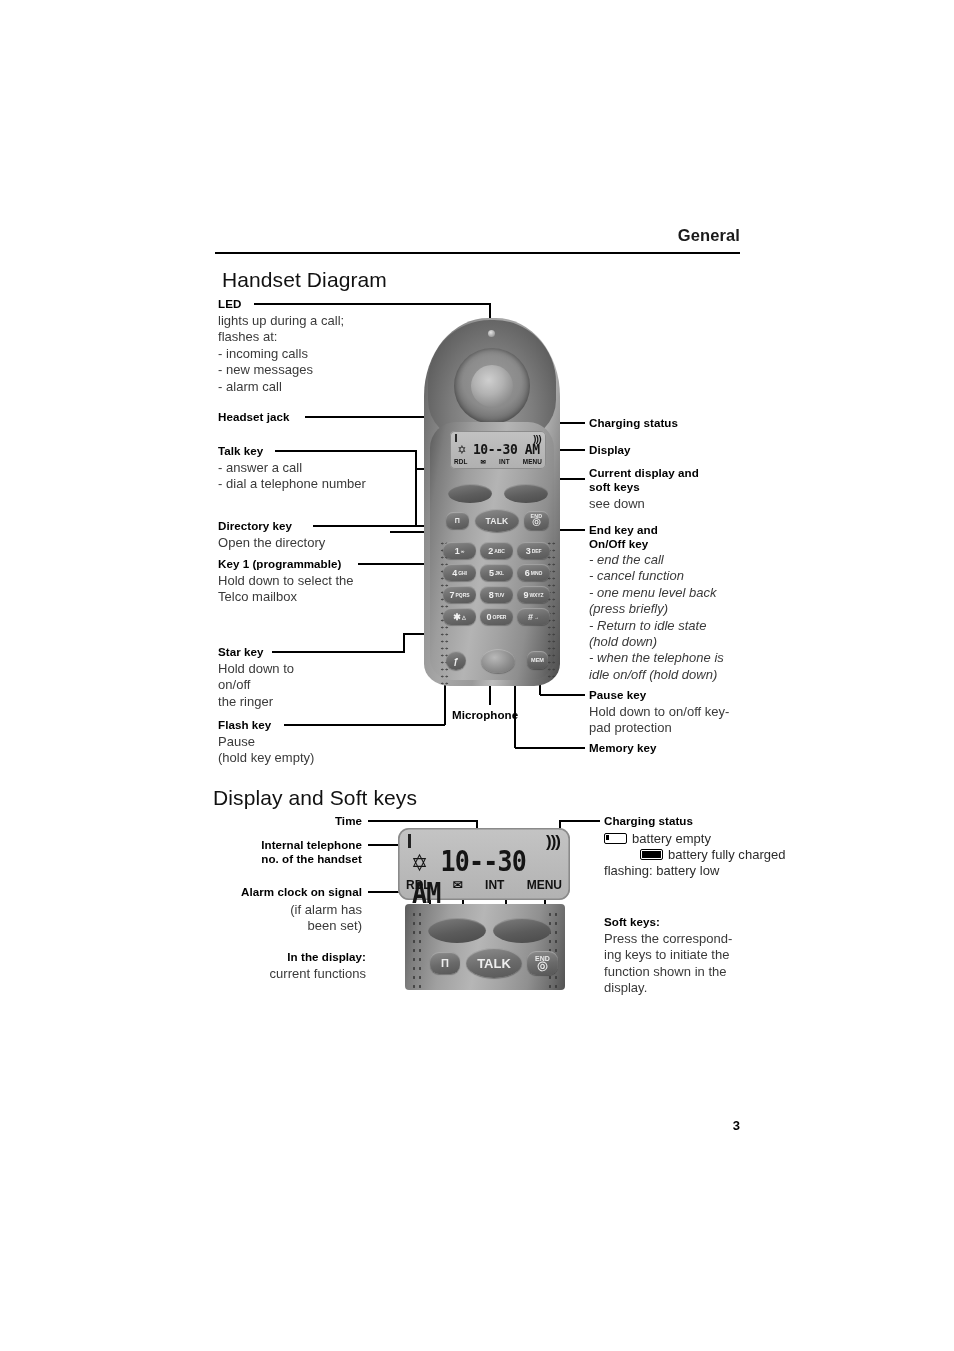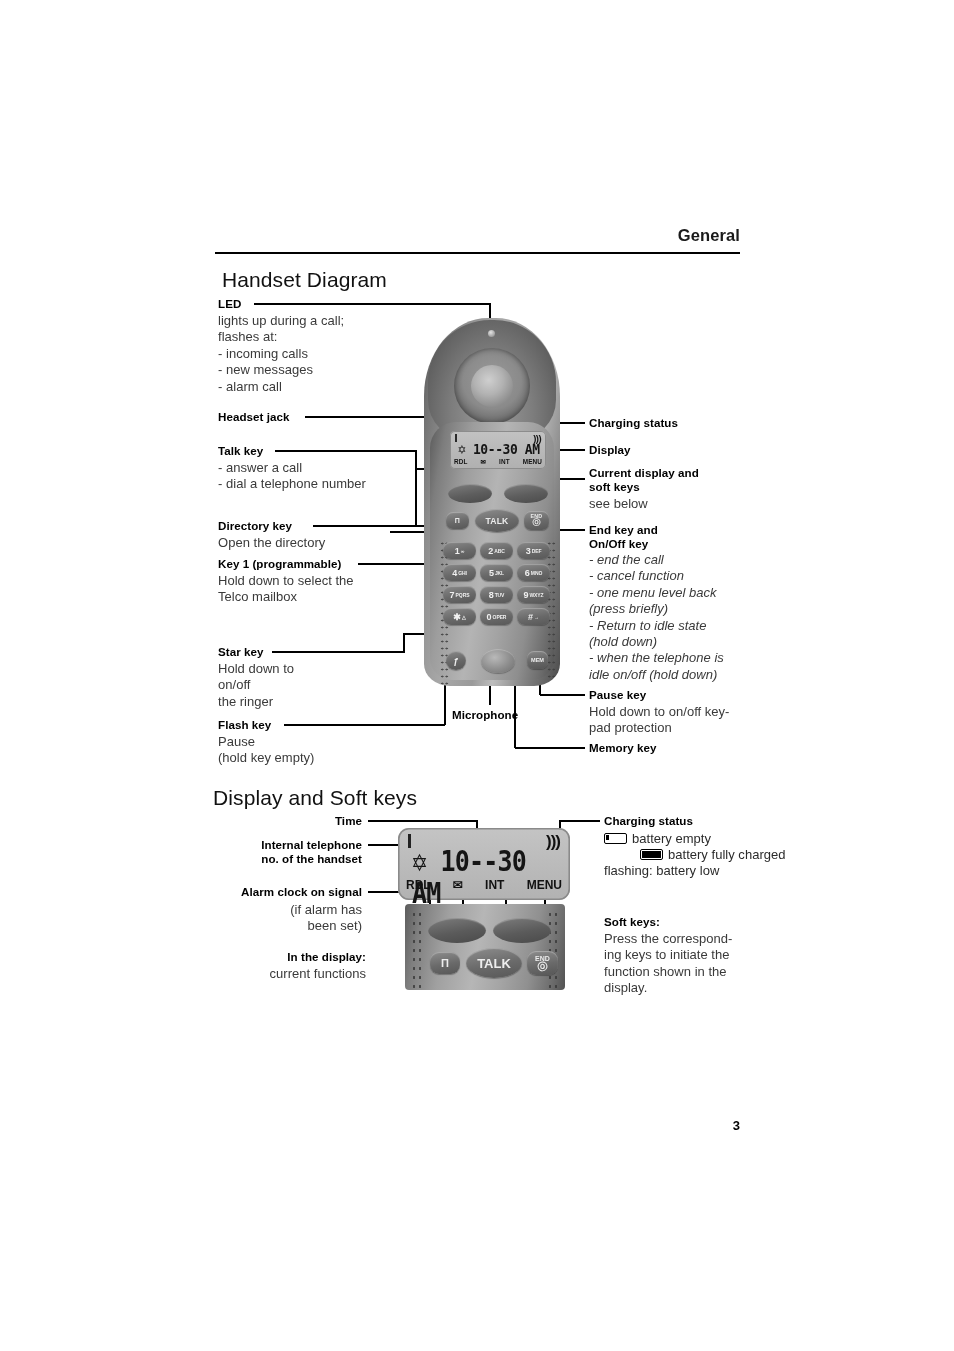--- a/index.html
+++ b/index.html
@@ -174,21 +174,21 @@
 (hold key empty)</div>
 
 <div class="abs lbl" style="left:452px;top:708px;">Microphone</div>
 
 <div class="abs lbl" style="left:589px;top:416px;">Charging status</div>
 
 <div class="abs lbl" style="left:589px;top:443px;">Display</div>
 
 <div class="abs lbl" style="left:589px;top:466px;width:180px;white-space:pre-line;">Current display and
 soft keys</div>
-<div class="abs txt" style="left:589px;top:496px;width:180px;">see below</div>
+<div class="abs txt" style="left:589px;top:496px;width:180px;">see down</div>
 
 <div class="abs lbl" style="left:589px;top:523px;width:180px;white-space:pre-line;">End key and
 On/Off key</div>
 <div class="abs txt" style="left:589px;top:552px;width:190px;white-space:pre-line;font-style:italic;">- end the call
 - cancel function
 - one menu level back
   (press briefly)
 - Return to idle state
   (hold down)
 - when the telephone is

